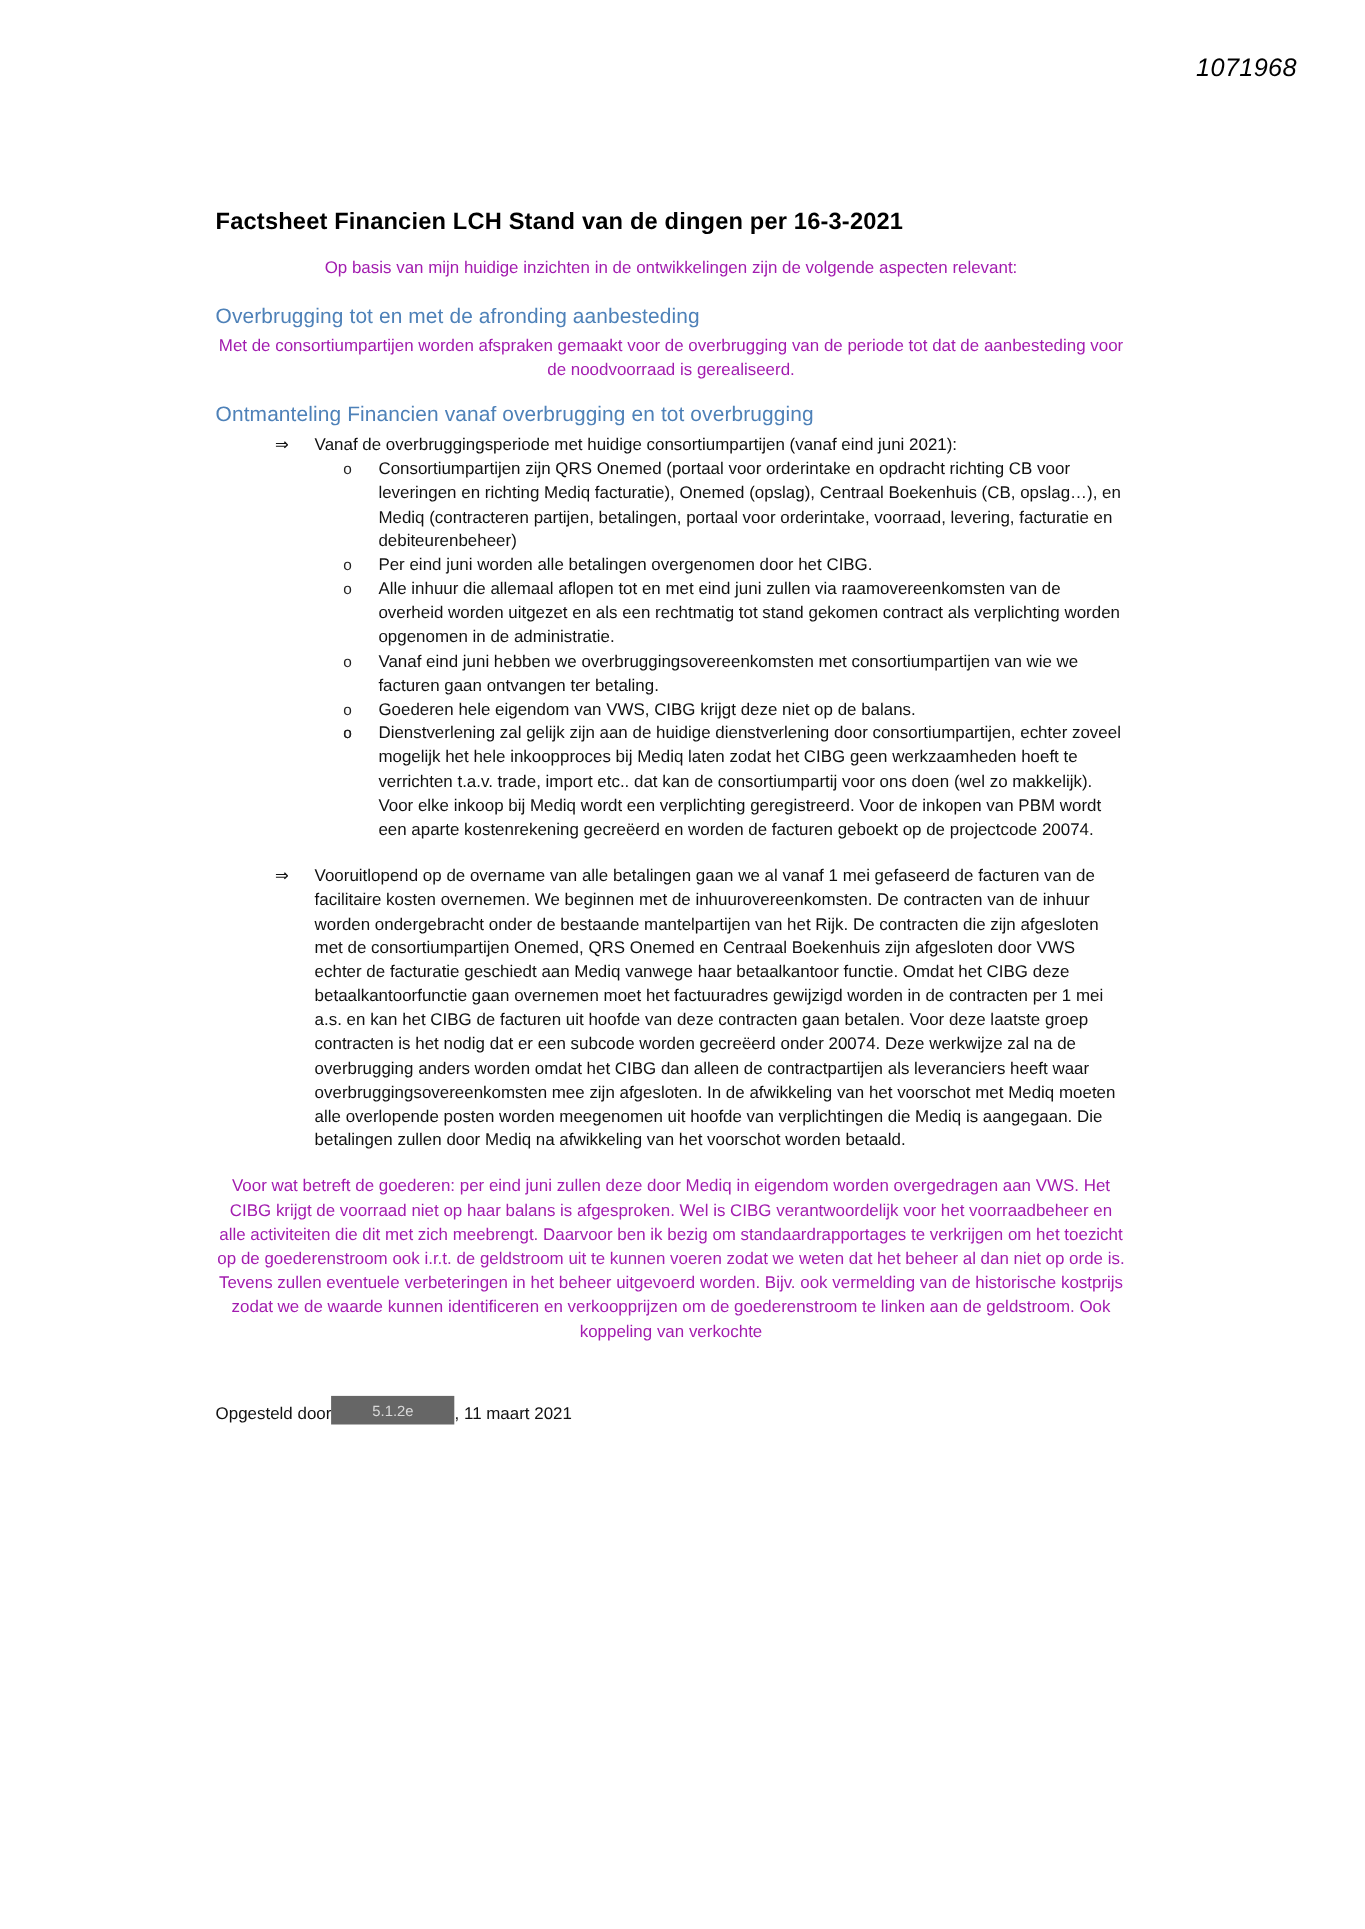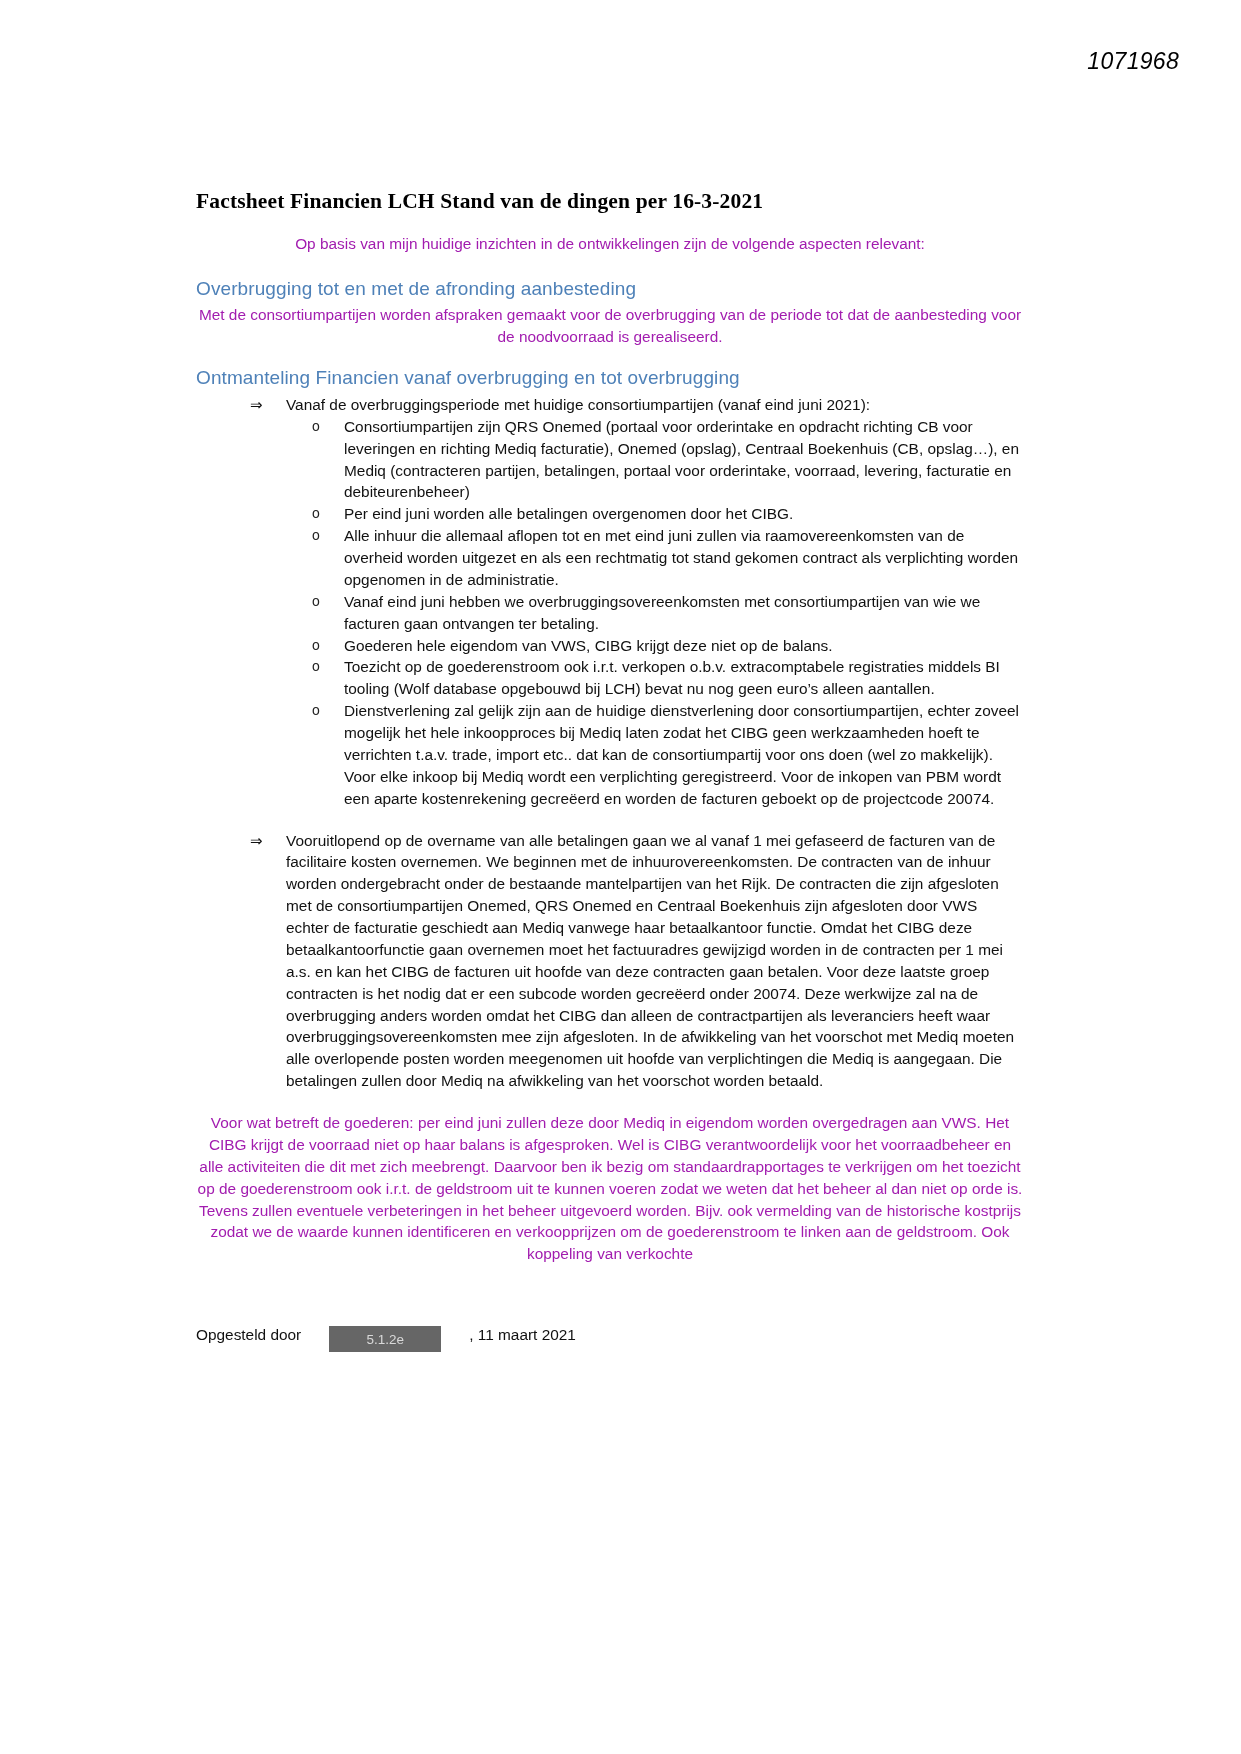--- a/index.html
+++ b/index.html
@@ -38,21 +38,20 @@
     top: 188px;
     width: 828px;
   }
   .doc-title {
     font-size: 21.5px;
     font-weight: bold;
     letter-spacing: 0.15px;
     color: #000;
     margin: 0 0 18px 0;
     line-height: 1.25;
-    font-family: Liberation Serif, serif;
   }
   .body-par {
     font-size: 15.4px;
     line-height: 1.42;
     color: #a21caf;
     margin: 0 0 18px 0;
     text-align: center;
   }
   .body-par.tight {
     margin-bottom: 22px;
@@ -107,25 +106,24 @@
     left: 26px;
     top: 0px;
     font-size: 14px;
     color: #222;
     line-height: 1.55;
   }
   
   .footer-line {
     font-size: 15.4px;
     color: #111;
-    margin: 61px 0 0 0;
+    margin: 48px 0 0 0;
     display: flex;
-    align-items: flex-start;
+    align-items: flex-end;
     white-space: pre;
-    gap: 28px;
   }
   .redaction {
     display: inline-flex;
     align-items: center;
     justify-content: center;
     background: #666666;
     color: #d9d9d9;
     width: 112px;
     height: 26px;
     font-size: 13.5px;
@@ -174,21 +172,20 @@
           <li>
             <span class="mk">o</span>
             <span>Vanaf eind juni hebben we overbruggingsovereenkomsten met consortiumpartijen van wie we facturen gaan ontvangen ter betaling.</span>
           </li>
           <li>
             <span class="mk">o</span>
             <span>Goederen hele eigendom van VWS, CIBG krijgt deze niet op de balans.</span>
           </li>
           <li>
             <span class="mk">o</span>
-            <span>Toezicht op de goederenstroom ook i.r.t. verkopen o.b.v. extracomptabele registraties middels BI tooling (Wolf database opgebouwd bij LCH) bevat nu nog geen euro’s alleen aantallen.</span>
           </li>
           <li>
             <span class="mk">o</span>
             <span>Dienstverlening zal gelijk zijn aan de huidige dienstverlening door consortiumpartijen, echter zoveel mogelijk het hele inkoopproces bij Mediq laten zodat het CIBG geen werkzaamheden hoeft te verrichten t.a.v. trade, import etc.. dat kan de consortiumpartij voor ons doen (wel zo makkelijk). Voor elke inkoop bij Mediq wordt een verplichting geregistreerd. Voor de inkopen van PBM wordt een aparte kostenrekening gecreëerd en worden de facturen geboekt op de projectcode 20074.</span>
           </li>
         </ul>
       </li>
 
       <li class="spaced" style="margin-top:20px">
         <span class="mk">⇒</span>

